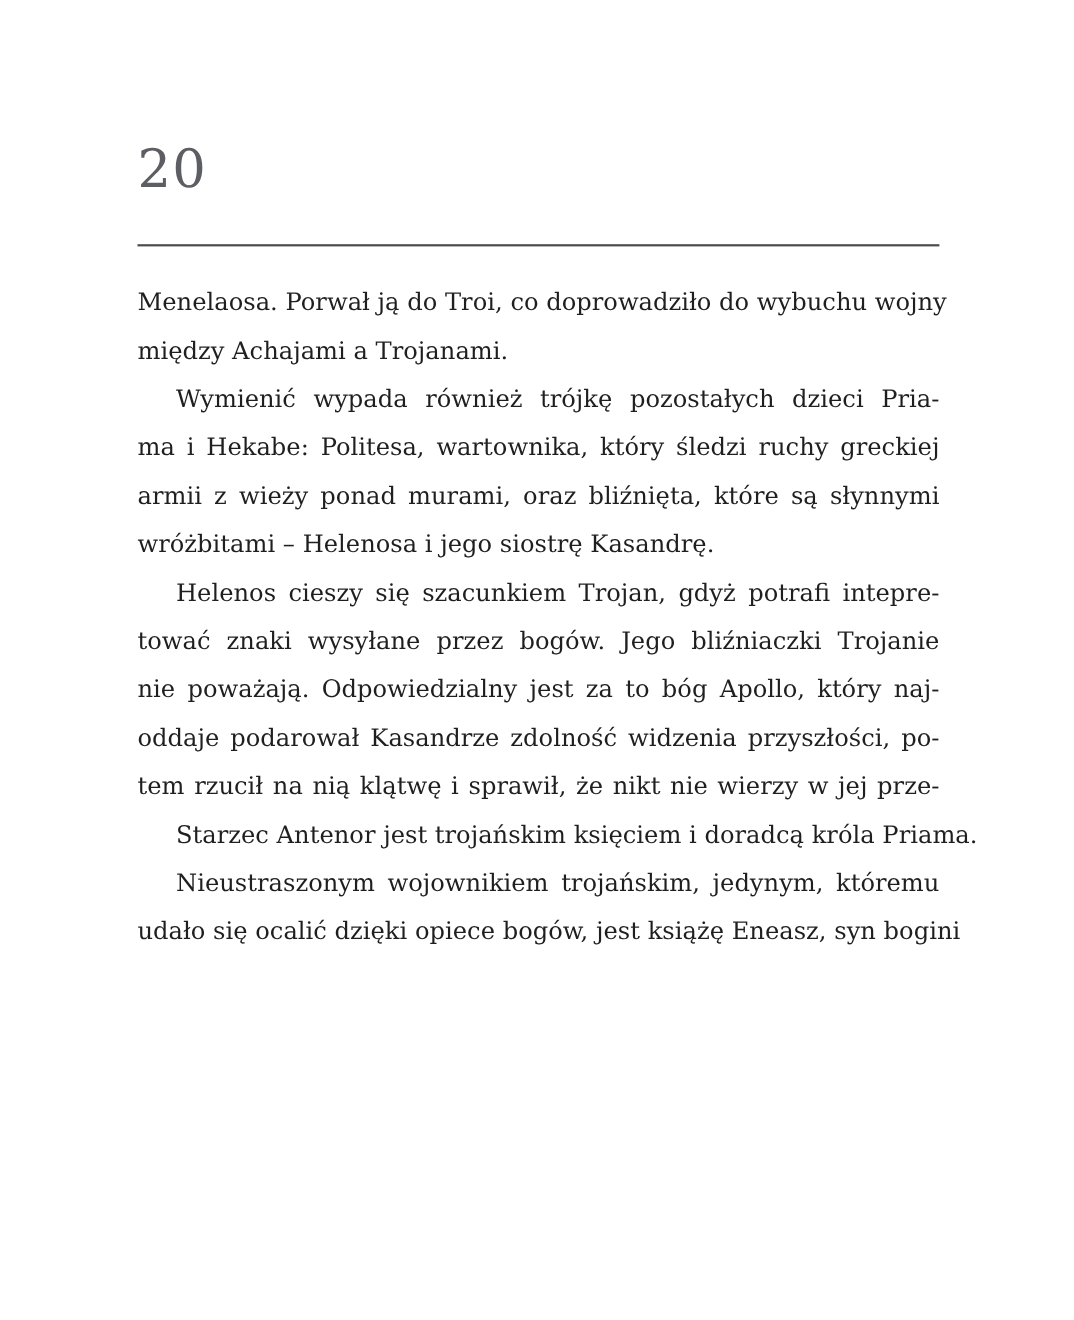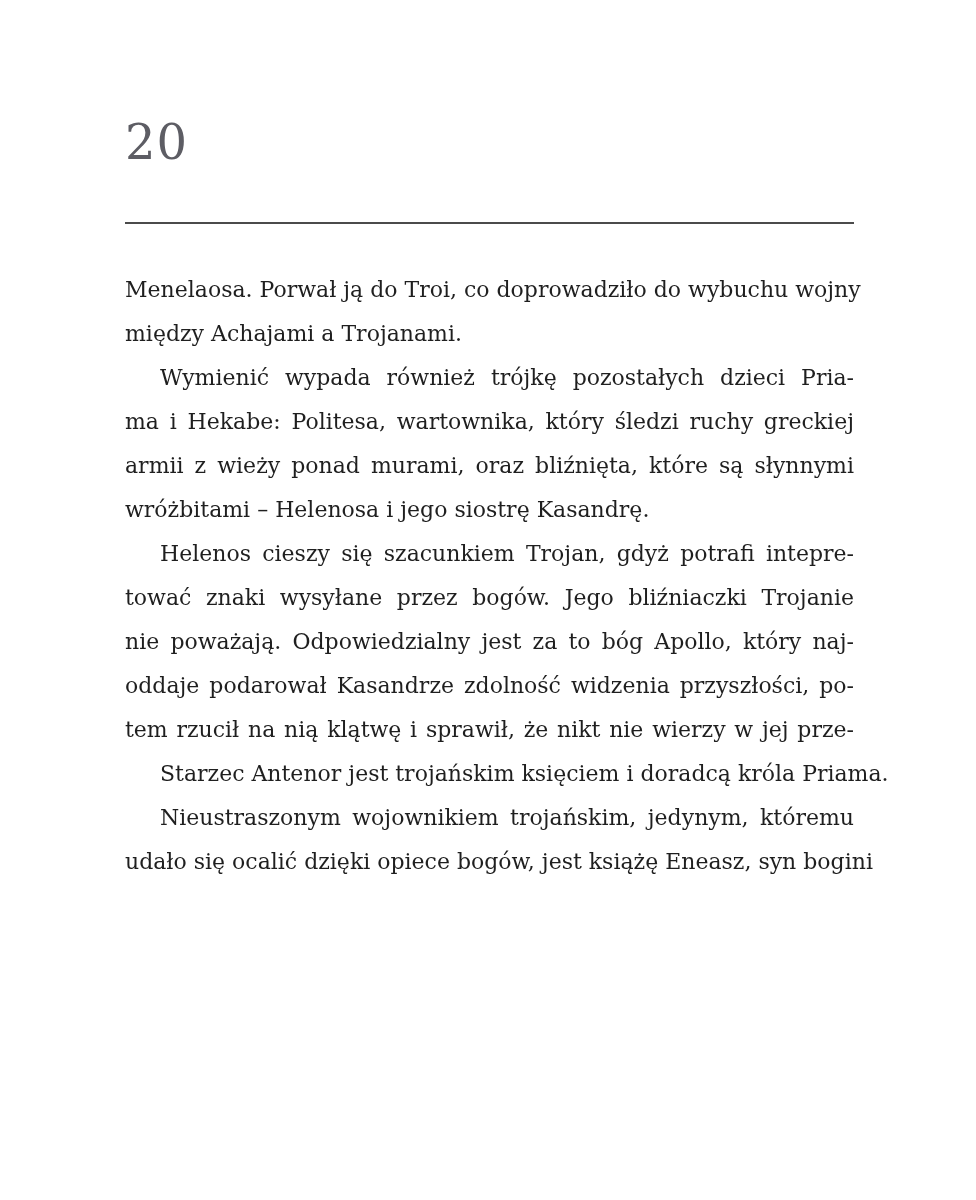--- a/index.html
+++ b/index.html
@@ -8,39 +8,39 @@
     --page-number:#5d5d64;
     --rule:#4b4b4b;
   }
   *{margin:0;padding:0;box-sizing:border-box;}
   html,body{width:976px;height:1200px;background:var(--bg);overflow:hidden;}
   body{font-family:"DejaVu Serif","Liberation Serif",serif;position:relative;}
 
   .page-number{
     position:absolute;
     left:125px;
-    top:118px;
+    top:130px;
     font-size:48px;
     line-height:1;
     font-weight:400;
     color:var(--page-number);
     letter-spacing:1px;
   }
   .rule{
     position:absolute;
     left:125px;
     top:222px;
     width:729px;
     height:2px;
     background:var(--rule);
   }
   .text-block{
     position:absolute;
     left:125px;
-    top:268px;
+    top:254px;
     width:729px;
     color:var(--body-text);
     font-size:22px;
   }
   .text-line{
     height:44px;
     line-height:44px;
     text-align:justify;
     text-align-last:justify;
     white-space:nowrap; 

